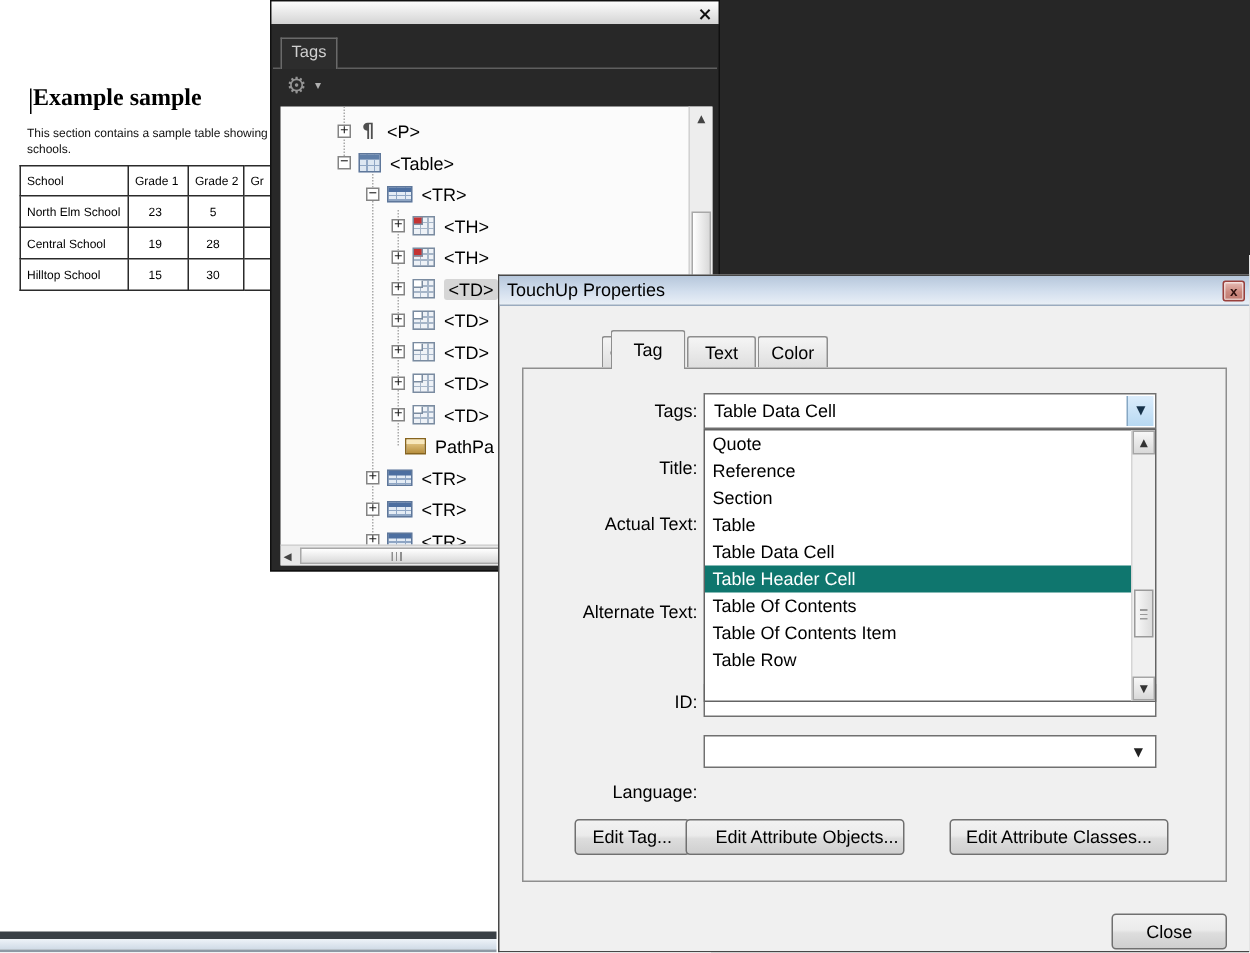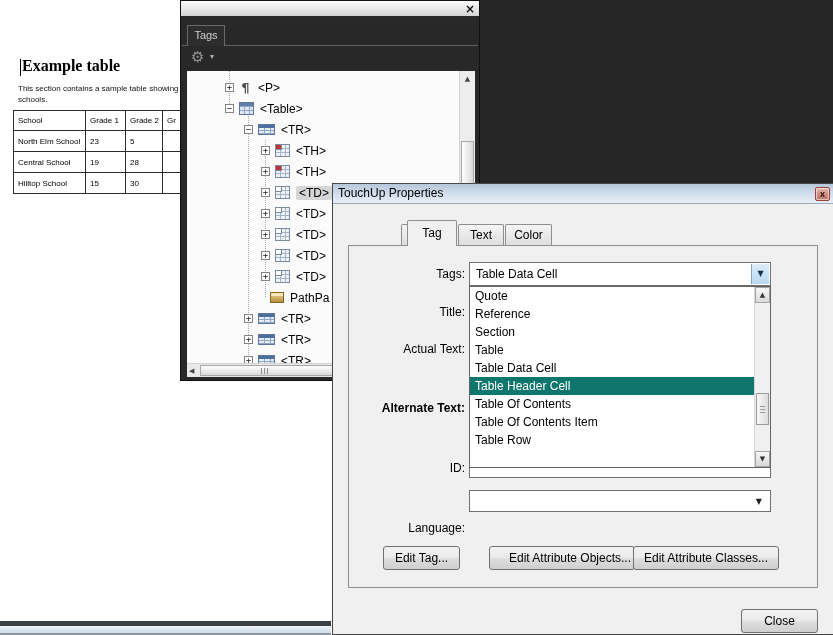--- a/index.html
+++ b/index.html
@@ -11,21 +11,21 @@
   
   #doc-page { left:0; top:0; width:331px; height:621px; background:#fff; z-index:1; }
   #doc-caret { left:20px; top:59px; width:1px; height:17px; background:#000; }
   #doc-h1 { left:22px; top:57px; font:bold 16px "Liberation Serif",serif; color:#000; }
   #doc-p { left:18px; top:83px; font-size:8px; line-height:11px; color:#111; }
   #doc-table { left:13px; top:110px; border-collapse:collapse; table-layout:fixed;
                font-size:8px; color:#000; }
   #doc-table td, #doc-table th { border:1px solid #2b2b2b; overflow:hidden; white-space:nowrap; }
   #doc-table th { font-weight:normal; text-align:left; padding-left:4px; height:20px; }
   #doc-table td { height:21px; padding-left:4px; }
-  #doc-table td.num { text-align:left; padding-right:8px; }
+  #doc-table td.num { text-align:center; padding-right:8px; }
   #doc-bottom1 { left:0; top:621px; width:331px; height:5px; background:#3a4046; z-index:1; }
   #doc-bottom2 { left:0; top:626px; width:331px; height:7px; background:linear-gradient(#eef3f8,#cfdae6); z-index:1; }
   #doc-bottom3 { left:0; top:633px; width:331px; height:2px; background:#8e99a4; z-index:1; }
 
   
   #workspace { left:474px; top:0; width:359px; height:635px; background:#262626; z-index:0; }
 
   
   #tags-panel { left:180px; top:0; width:300px; height:381px; background:#282828;
                 border:1px solid #101010; z-index:2; }
@@ -107,21 +107,21 @@
   #tab-content { left:20px;  width:53px;margin-left:48px; }
   #tab-tag     { left:74px;  width:50px; }
   #tab-text    { left:125px; width:46px; }
   #tab-color   { left:172px; width:47px; }
   #tab-frame { left:15px; top:61px; width:470px; height:343px; border:1px solid #8e8e8e;
                background:#f0f0f0; z-index:2; }
 
   .flabel { position:absolute; left:20px; width:112px; text-align:right;
             font-size:12px; color:#000; z-index:4; }
   #lbl-type  { top:83px; }  #lbl-title { top:121px; } #lbl-actual { top:158px; }
-  #lbl-alt   { top:217px;font-weight:bold; } #lbl-id    { top:277px; } #lbl-lang   { top:313px;margin-top:24px; }
+  #lbl-alt   { top:217px; } #lbl-id    { top:277px; } #lbl-lang   { top:313px;margin-top:24px; }
 
   #type-combo { left:136px; top:78px; width:302px; height:24px; background:#fff;
                 border:1px solid #707070; z-index:4; }
   #type-combo .val { padding-left:6px; line-height:22px; font-size:12px; color:#000; }
   #type-btn { position:absolute; right:1px; top:1px; width:18px; height:20px;
               background:linear-gradient(#dcedfc,#b8d9f2); border-left:1px solid #86a7c4;
               text-align:center; font-size:8px; line-height:20px; color:#16324a;
               font-family:"DejaVu Sans",sans-serif; }
 
   #id-input { left:136px; top:272px; width:302px; height:22px; background:#fff;
@@ -145,34 +145,34 @@
   #list-up { top:0; } #list-down { bottom:0; }
   #list-thumb { position:absolute; left:1px; top:106px; width:13px; height:32px;
                 background:linear-gradient(90deg,#f8f8f8,#dcdcdc); border:1px solid #9a9a9a; }
   #list-thumb::after { content:""; position:absolute; left:3px; right:3px; top:12px; height:7px;
                 background:repeating-linear-gradient(180deg,#9a9a9a 0 1px,transparent 1px 3px); }
 
   .wbtn { position:absolute; height:24px; border:1px solid #707070; border-radius:3px;
           background:linear-gradient(#f2f2f2,#ebebeb 45%,#dddddd 55%,#cfcfcf);
           font-size:12px; text-align:center; line-height:22px; color:#000; z-index:4; }
   #btn-edit-tag      { left:50px;  top:362px; width:77px; }
-  #btn-edit-attr-obj { left:156px; top:362px; width:146px;padding-left:16px; }
+  #btn-edit-attr-obj { left:124px; top:362px; width:146px;padding-left:16px; }
   #btn-edit-attr-cls { left:300px; top:362px; width:146px; }
   #btn-close         { left:408px; top:425px; width:77px; }
 </style>
 </head>
 <body>
 
 <div id="root">
 
   <div class="abs" id="workspace"></div>
 
   <div class="abs" id="doc-page">
     <div class="abs" id="doc-caret"></div>
-    <div class="abs" id="doc-h1">Example table</div>
+    <div class="abs" id="doc-h1">Example sample</div>
     <div class="abs" id="doc-p">
       <div>This section contains a sample table showing</div>
       <div>schools.</div>
     </div>
     <table class="abs" id="doc-table">
       <colgroup>
           <col style="width:72px">
           <col style="width:40px">
           <col style="width:37px">
           <col style="width:45px">

